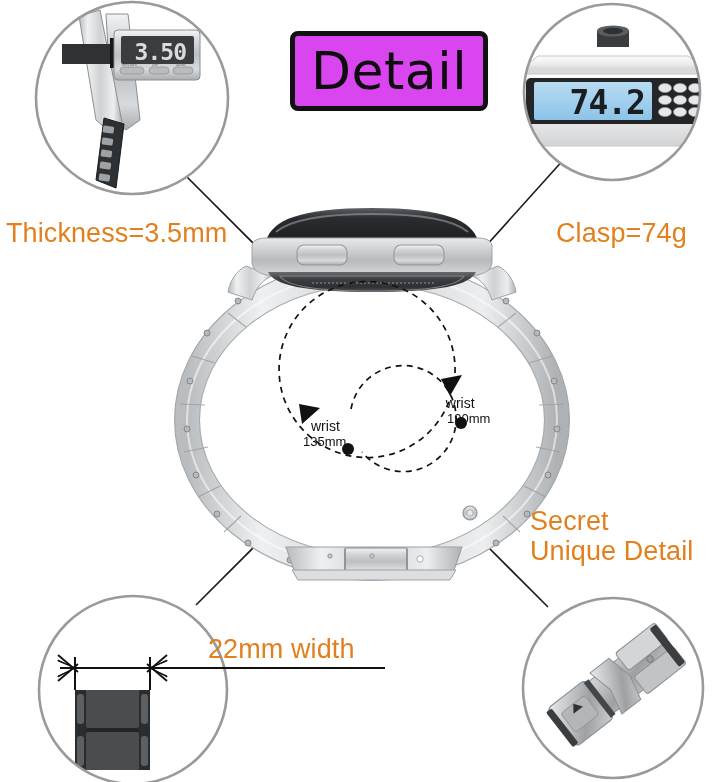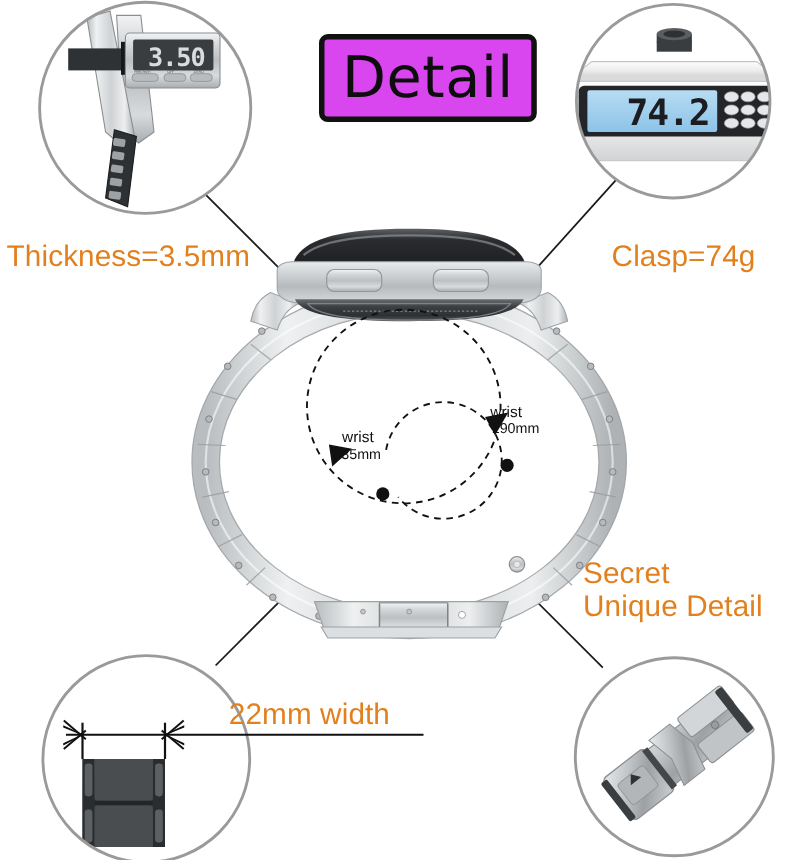--- a/index.html
+++ b/index.html
@@ -58,21 +58,21 @@
     letter-spacing: 0.5px;
   }
   .wrist-label {
     position: absolute;
     font-family: "Liberation Sans", sans-serif;
     color: #111111;
     text-align: center;
     white-space: nowrap;
     line-height: 15px;
   }
-  .wrist-label .w-name { font-size: 14px; display: block; }
+  .wrist-label .w-name { font-size: 14px; display: block; margin-top: 29px; }
   .wrist-label .w-val  { font-size: 13px; display: block; margin-left: 17px; }
   #wrist-inner-label { left: 311px; top: 390px; text-align: left; }
   #wrist-outer-label { left: 430px; top: 367px; }
   #wrist-inner-label .w-val { text-align: center; margin-left: -8px; }
 </style>
 </head>
 <body>
 
 <div id="stage">
 

